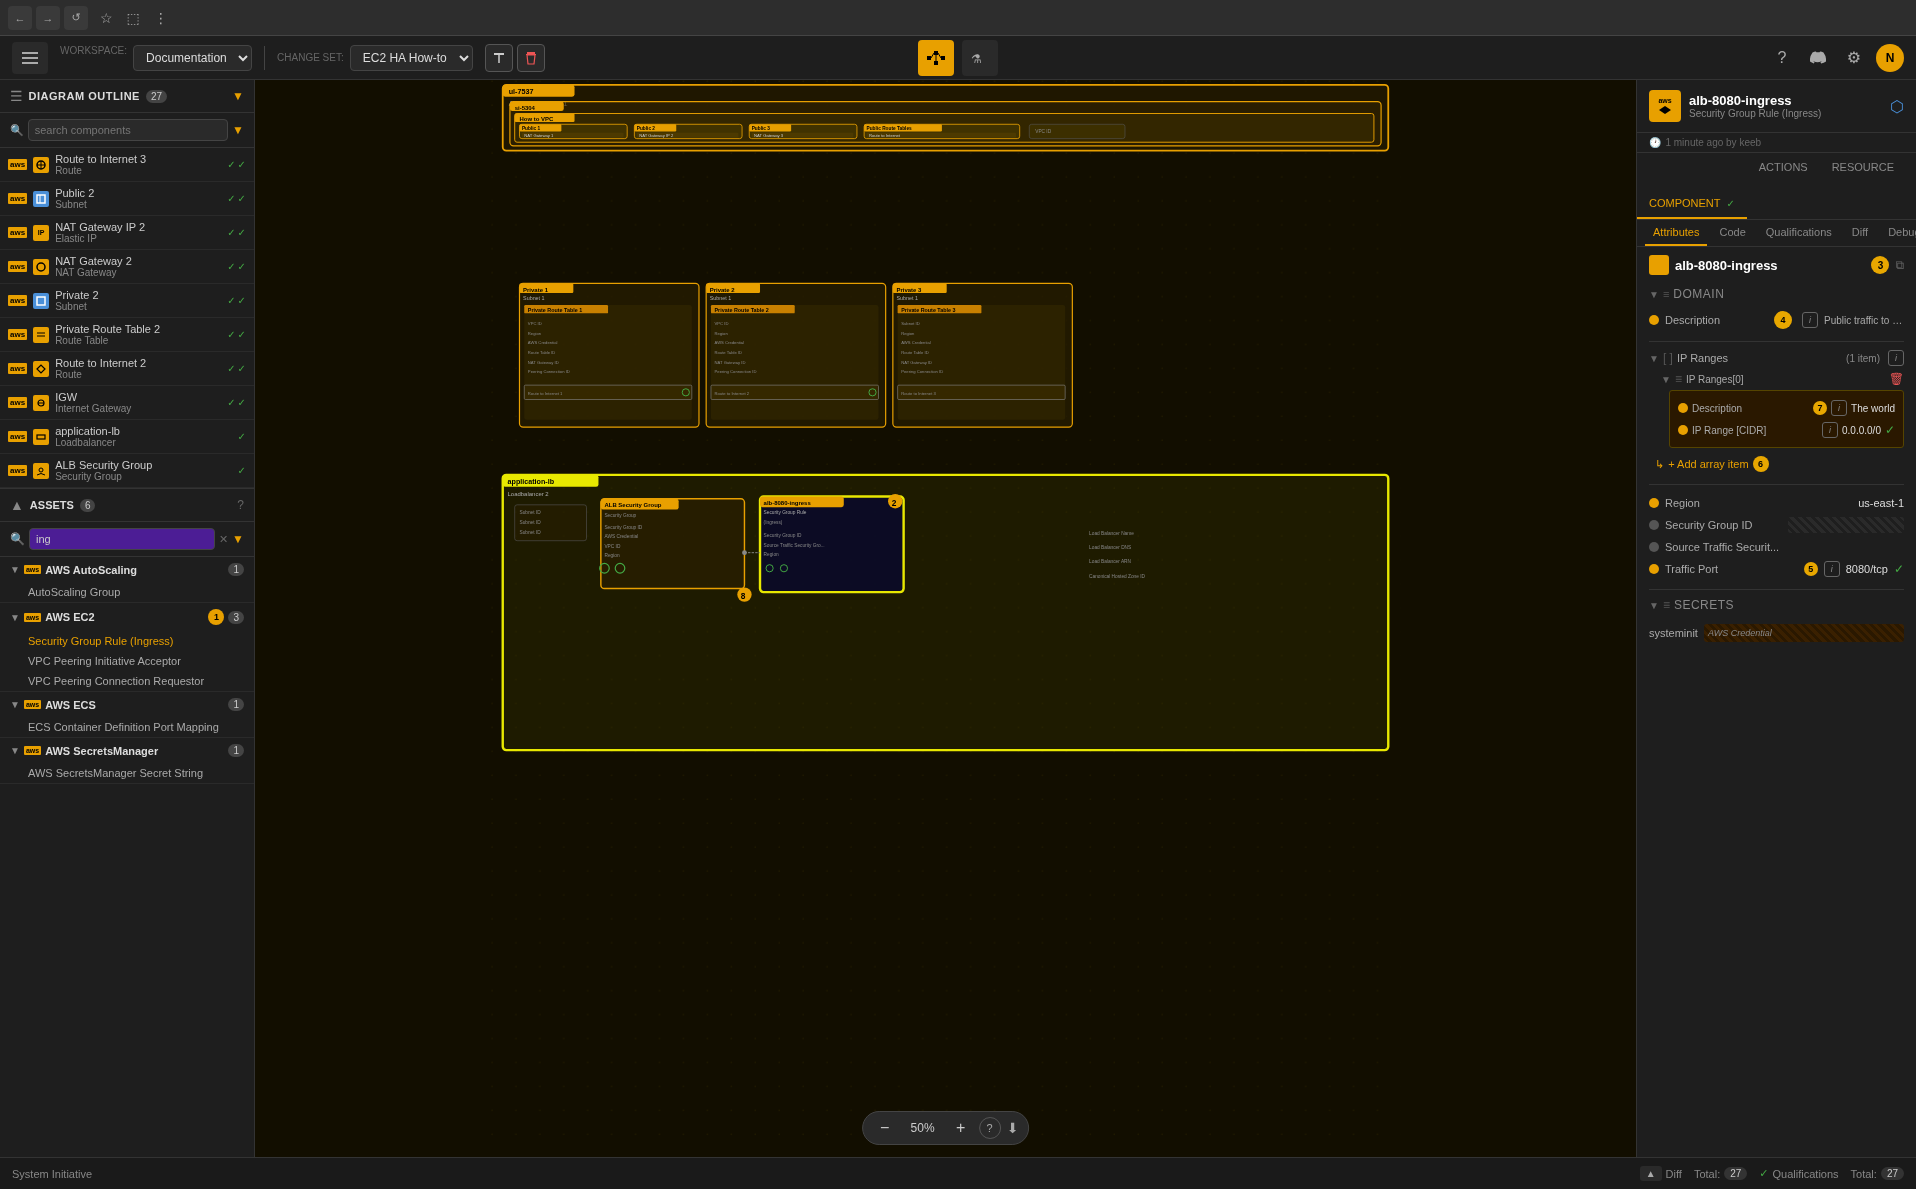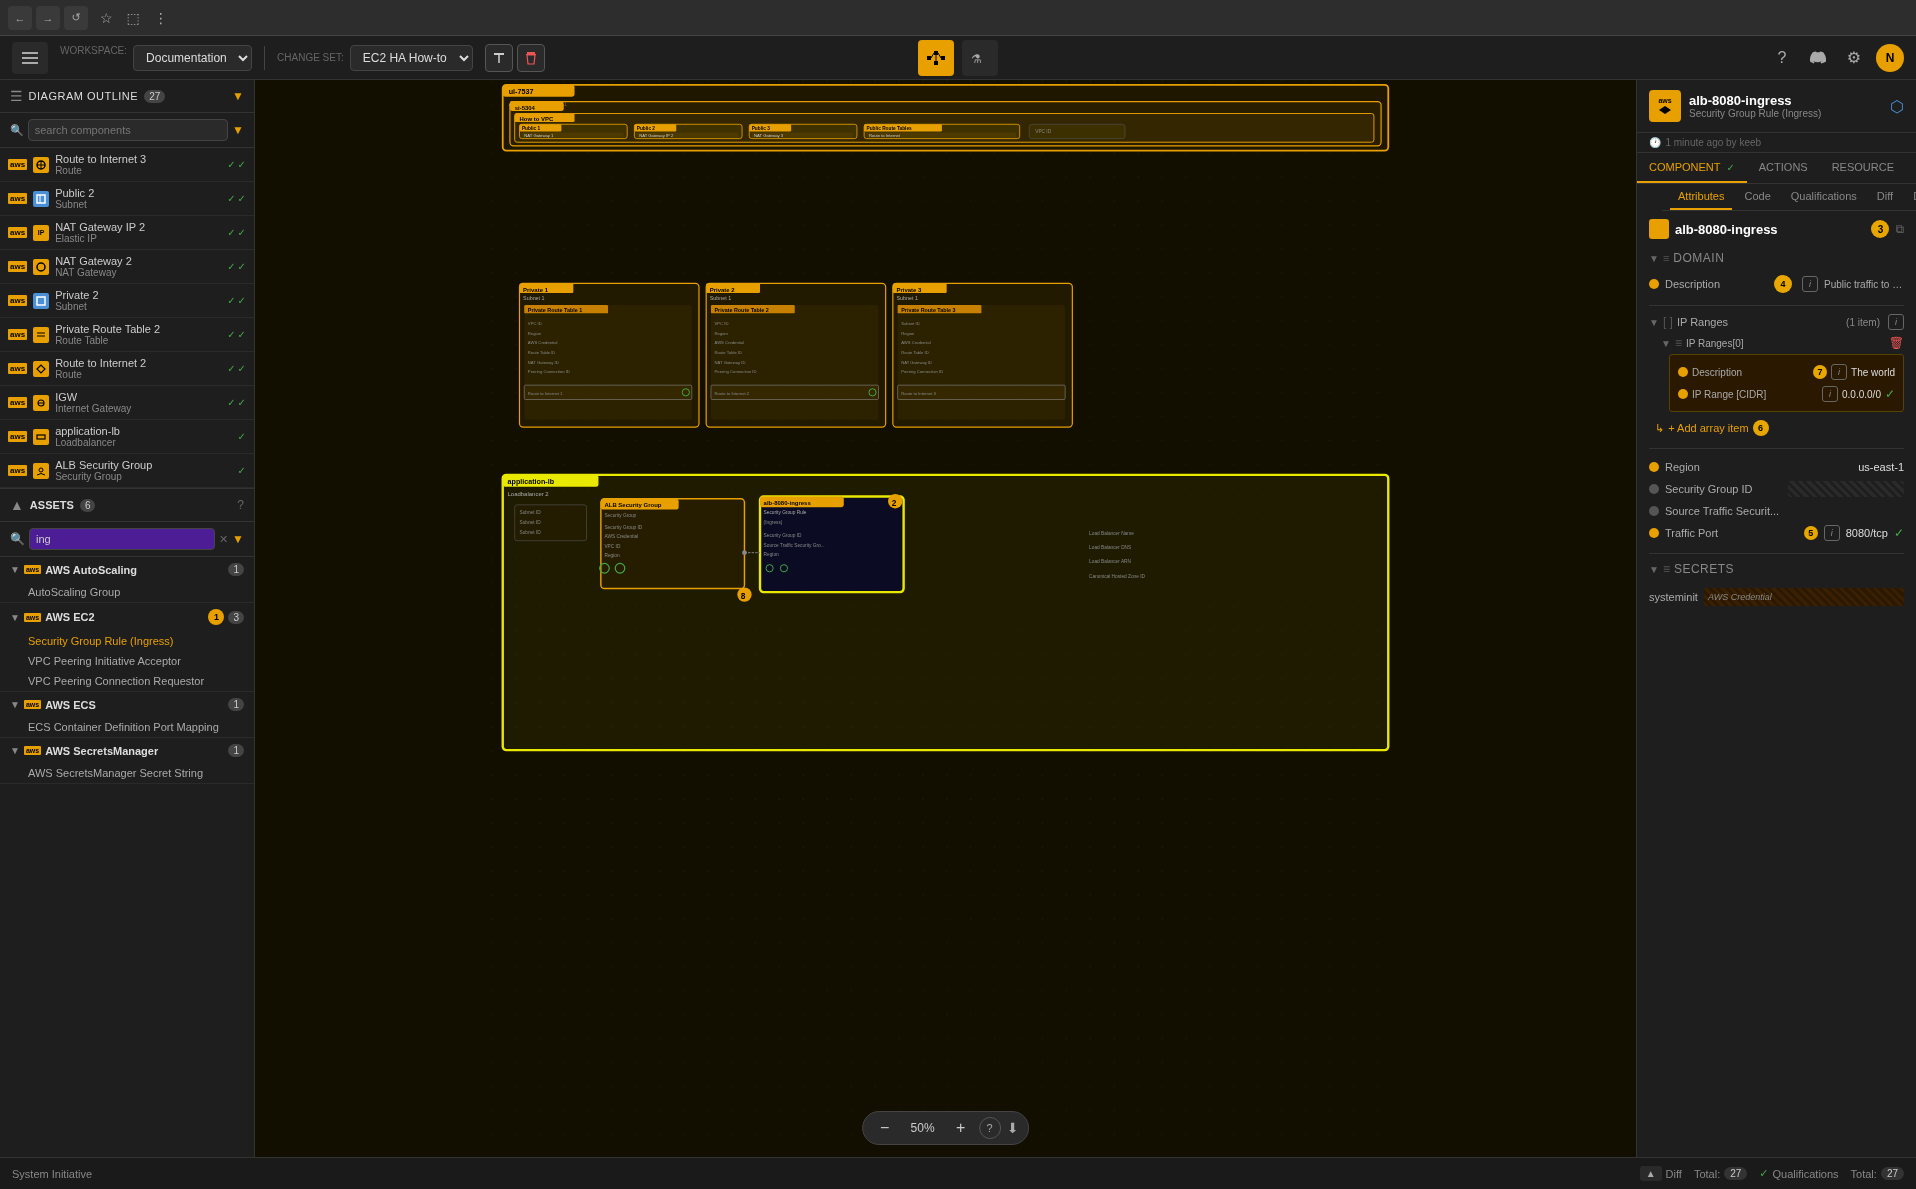--- a/index.html
+++ b/index.html
@@ -31,21 +31,21 @@
     .user-avatar { background: #e8a000; border-radius: 50%; width: 28px; height: 28px; display: flex; align-items: center; justify-content: center; color: #000; font-weight: bold; font-size: 12px; }
 
     
     .main-layout { display: flex; height: calc(1189px - 36px - 44px - 32px); }
 
     
     .left-panel { width: 255px; background: #1e1e1e; border-right: 1px solid #333; display: flex; flex-direction: column; flex-shrink: 0; }
 
     
     .outline-header { display: flex; align-items: center; padding: 8px 10px; border-bottom: 1px solid #333; gap: 6px; }
-    .outline-title { color: #ddd; font-size: 11px; font-weight: 400; text-transform: uppercase; letter-spacing: 0.5px; }
+    .outline-title { color: #ddd; font-size: 11px; font-weight: 700; text-transform: uppercase; letter-spacing: 0.5px; }
     .outline-count { background: #444; color: #ccc; border-radius: 8px; padding: 1px 5px; font-size: 10px; }
     .outline-filter-btn { margin-left: auto; background: none; border: none; color: #e8a000; cursor: pointer; font-size: 12px; }
     .outline-search { display: flex; align-items: center; padding: 6px 10px; border-bottom: 1px solid #333; gap: 4px; }
     .outline-search input { background: #2a2a2a; border: 1px solid #444; color: #ccc; padding: 4px 6px; border-radius: 4px; font-size: 11px; flex: 1; }
     .outline-search-icon { color: #666; font-size: 11px; }
     .outline-filter-icon { color: #e8a000; cursor: pointer; }
     .outline-item { display: flex; align-items: center; padding: 5px 8px; cursor: pointer; gap: 6px; border-bottom: 1px solid #2a2a2a; }
     .item-icon { width: 16px; height: 16px; background: #555; border-radius: 2px; flex-shrink: 0; display: flex; align-items: center; justify-content: center; font-size: 8px; }
     .item-icon.orange { background: #e8a000; color: #000; }
     .item-icon.blue { background: #4a90d9; color: #fff; }
@@ -75,23 +75,23 @@
 
     
     .right-panel { width: 280px; background: #1e1e1e; border-left: 1px solid #333; display: flex; flex-direction: column; flex-shrink: 0; }
     .right-panel-header { padding: 10px 12px; border-bottom: 1px solid #333; display: flex; align-items: center; gap: 8px; }
     .component-title { color: #fff; font-size: 13px; font-weight: 600; }
     .component-subtitle { color: #888; font-size: 10px; }
     .component-3d-btn { margin-left: auto; background: none; border: none; color: #4a90d9; cursor: pointer; font-size: 16px; }
 
     .right-tabs { display: flex; border-bottom: 1px solid #333; }
     .right-tab { padding: 8px 12px; font-size: 11px; color: #888; cursor: pointer; border-bottom: 2px solid transparent; }
-    .right-tab.active { color: #e8a000; border-bottom-color: #e8a000; }
-
-    .right-subtabs { display: flex; border-bottom: 1px solid #333; padding: 0 8px; gap: 4px; margin-left: 25px; }
+    .right-tab.active { color: #e8a000; border-bottom-color: #e8a000; margin-top: 36px; }
+
+    .right-subtabs { display: flex; border-bottom: 1px solid #333; padding: 0 8px; gap: 4px; }
     .right-subtab { padding: 6px 8px; font-size: 11px; color: #888; cursor: pointer; }
     .right-subtab.active { color: #e8a000; border-bottom: 2px solid #e8a000; }
 
     .right-content { flex: 1; overflow-y: auto; padding: 8px 12px; }
 
     .color-swatch { width: 20px; height: 20px; background: #e8a000; border-radius: 3px; flex-shrink: 0; }
     .component-name-row { display: flex; align-items: center; gap: 6px; margin-bottom: 12px; }
     .component-name-badge { background: #e8a700; color: #000; border-radius: 50%; width: 18px; height: 18px; display: flex; align-items: center; justify-content: center; font-size: 10px; font-weight: bold; }
     .component-name-text { color: #fff; font-size: 13px; font-weight: 600; flex: 1; }
     .copy-btn { background: none; border: none; color: #666; cursor: pointer; font-size: 12px; }

